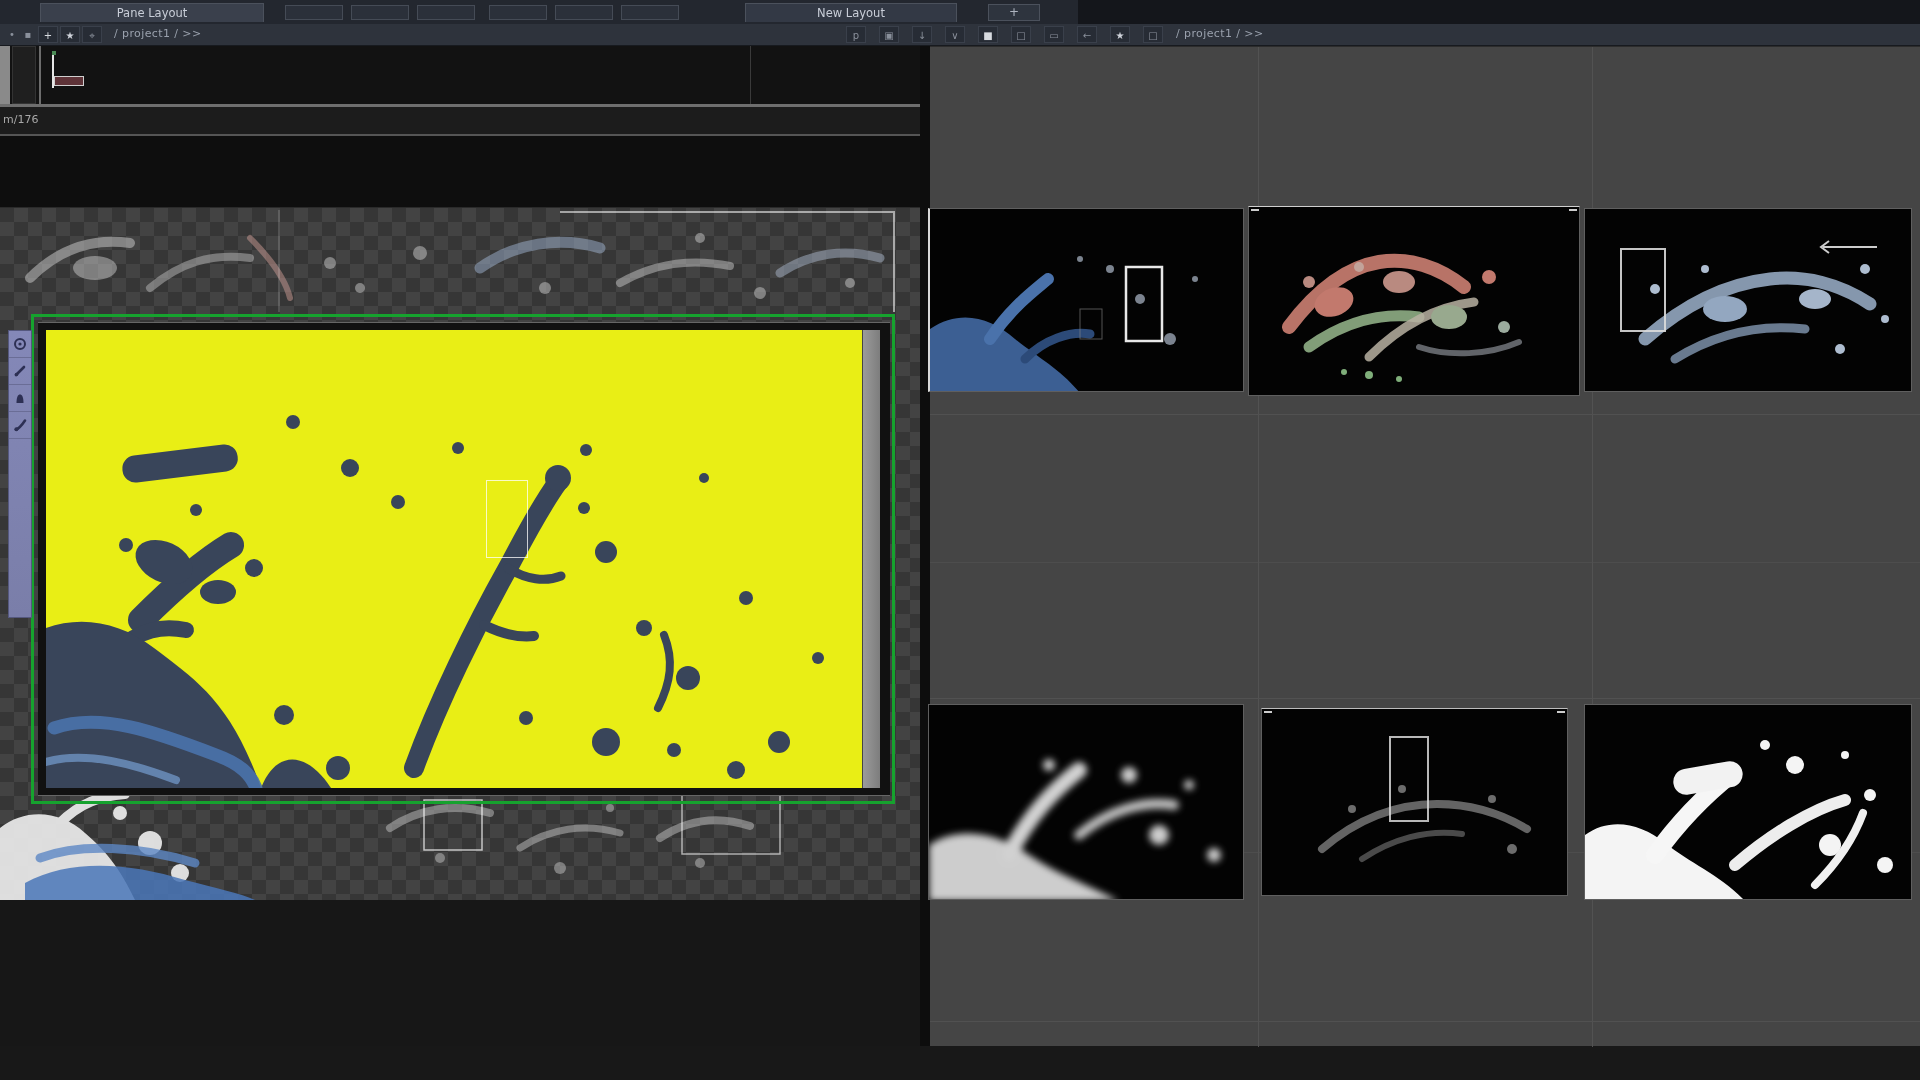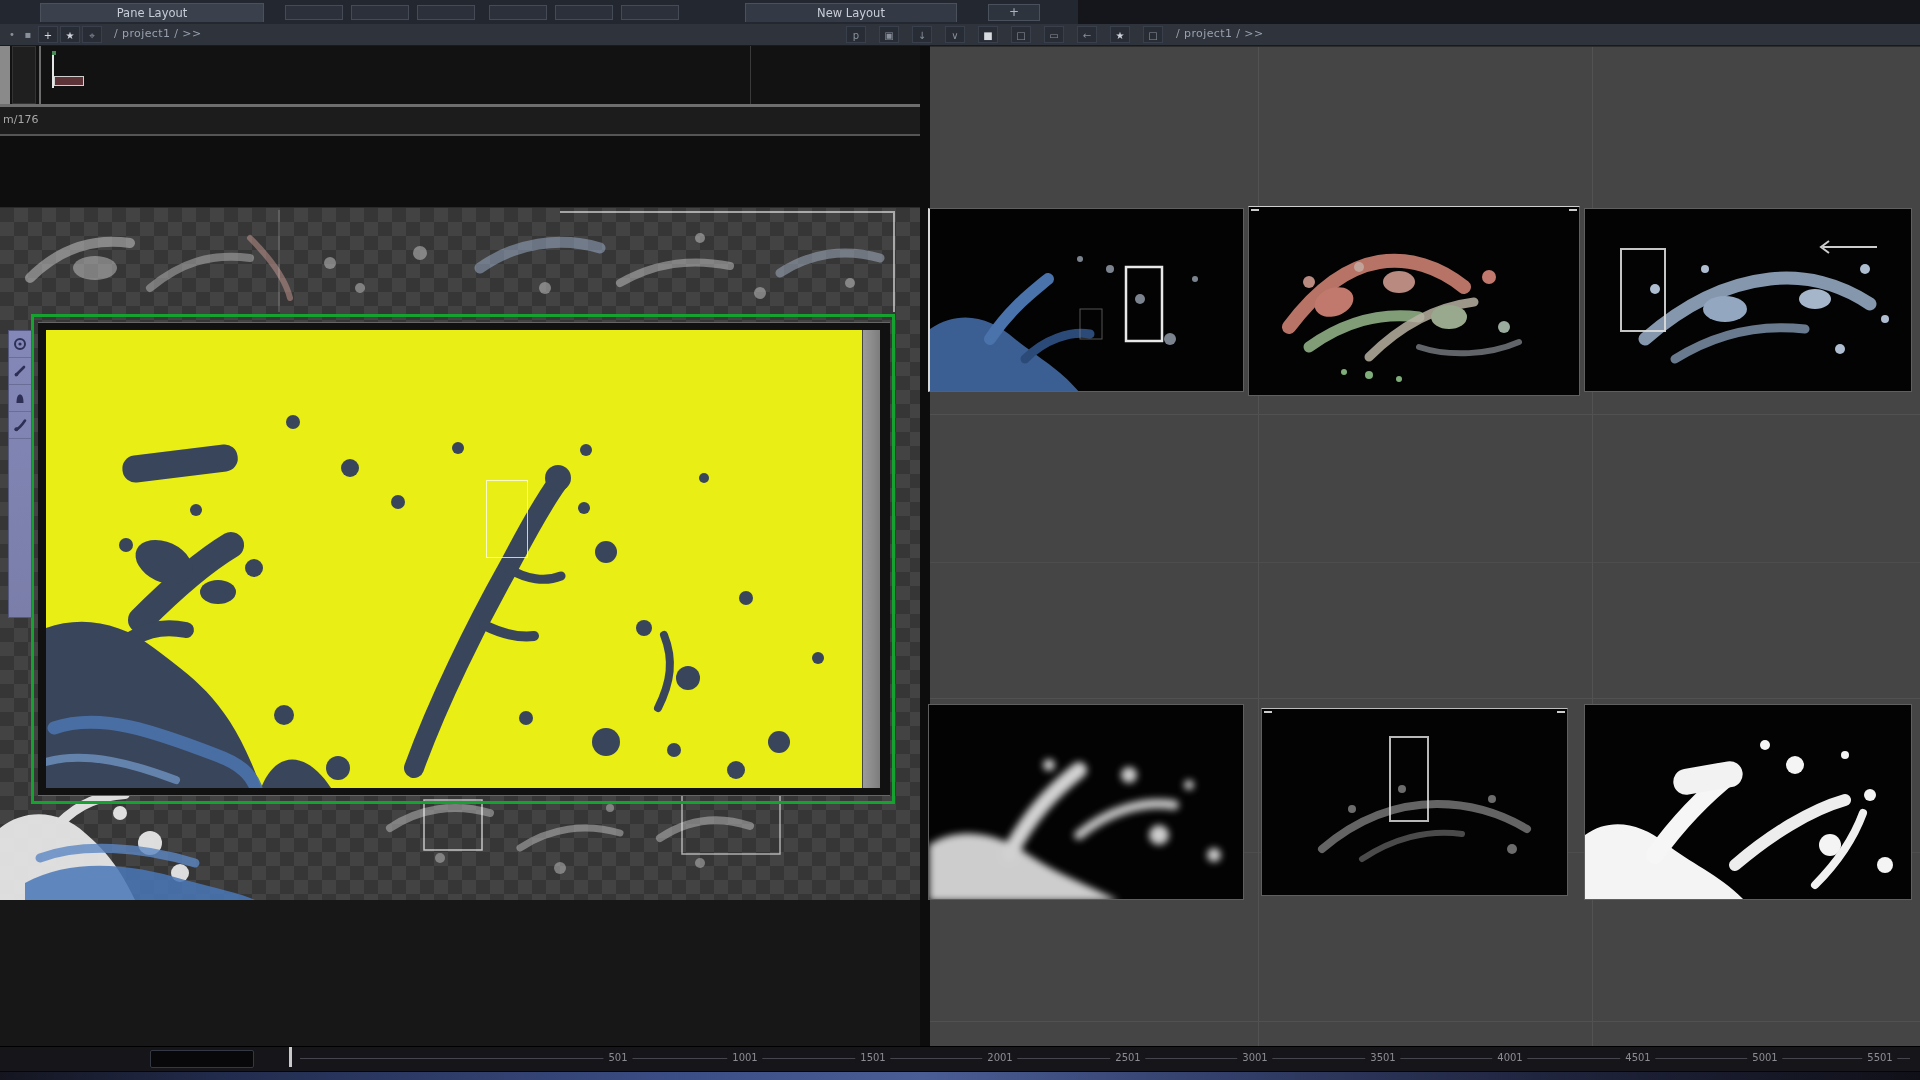--- a/index.html
+++ b/index.html
@@ -374,31 +374,14 @@
           <circle cx="245" cy="140" r="11"></circle>
           <circle cx="285" cy="90" r="6"></circle>
         <circle cx="300" cy="160" r="8"></circle>
           <circle cx="180" cy="40" r="5"></circle>
           <circle cx="260" cy="50" r="4"></circle>
       </g>
       <path d="M230,180 C250,160 268,135 278,108" stroke="#f0f0f0" stroke-width="8" fill="none" stroke-linecap="round"></path>
     </svg>
   </div>
 
-  <div id="timeline" class="abs">
-    <div id="ruler-line"></div>
-    <div id="framebox"></div>
-    <div id="playhead"></div>
-    <span class="tick" style="left:618px">501</span>
-    <span class="tick" style="left:745px">1001</span>
-    <span class="tick" style="left:873px">1501</span>
-    <span class="tick" style="left:1000px">2001</span>
-    <span class="tick" style="left:1128px">2501</span>
-    <span class="tick" style="left:1255px">3001</span>
-    <span class="tick" style="left:1383px">3501</span>
-    <span class="tick" style="left:1510px">4001</span>
-    <span class="tick" style="left:1638px">4501</span>
-    <span class="tick" style="left:1765px">5001</span>
-    <span class="tick" style="left:1880px">5501</span>
-    <div id="playbar"></div>
-  </div>
 
 </div>
 
 </body></html>

